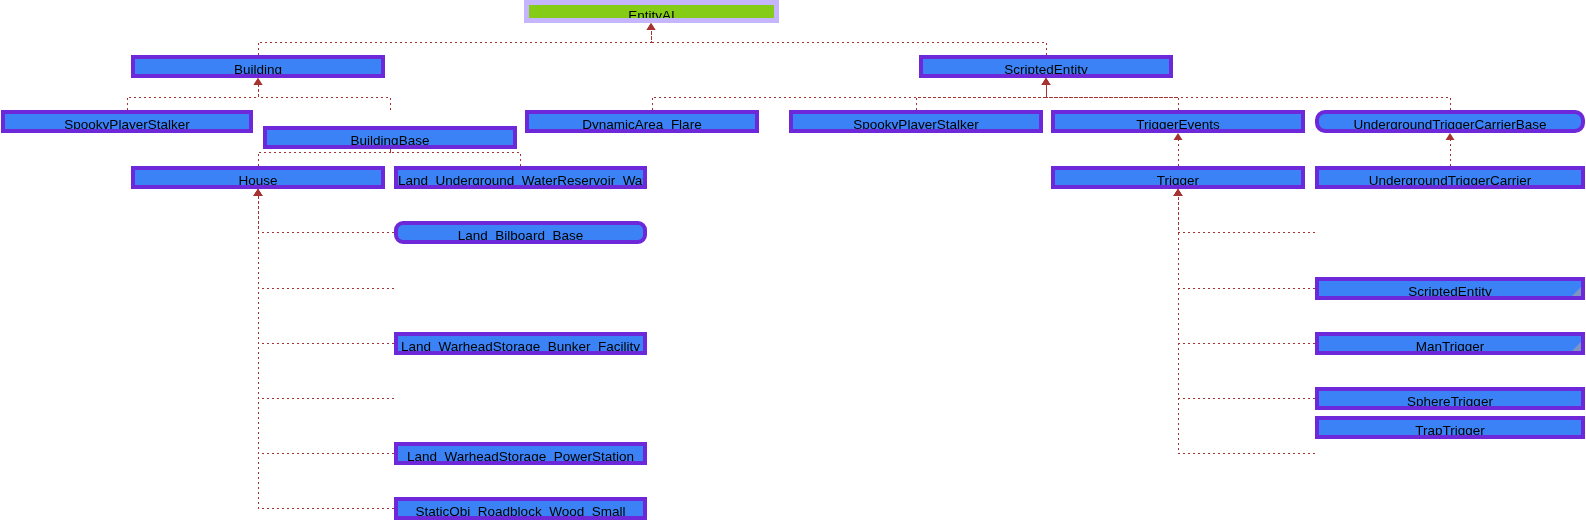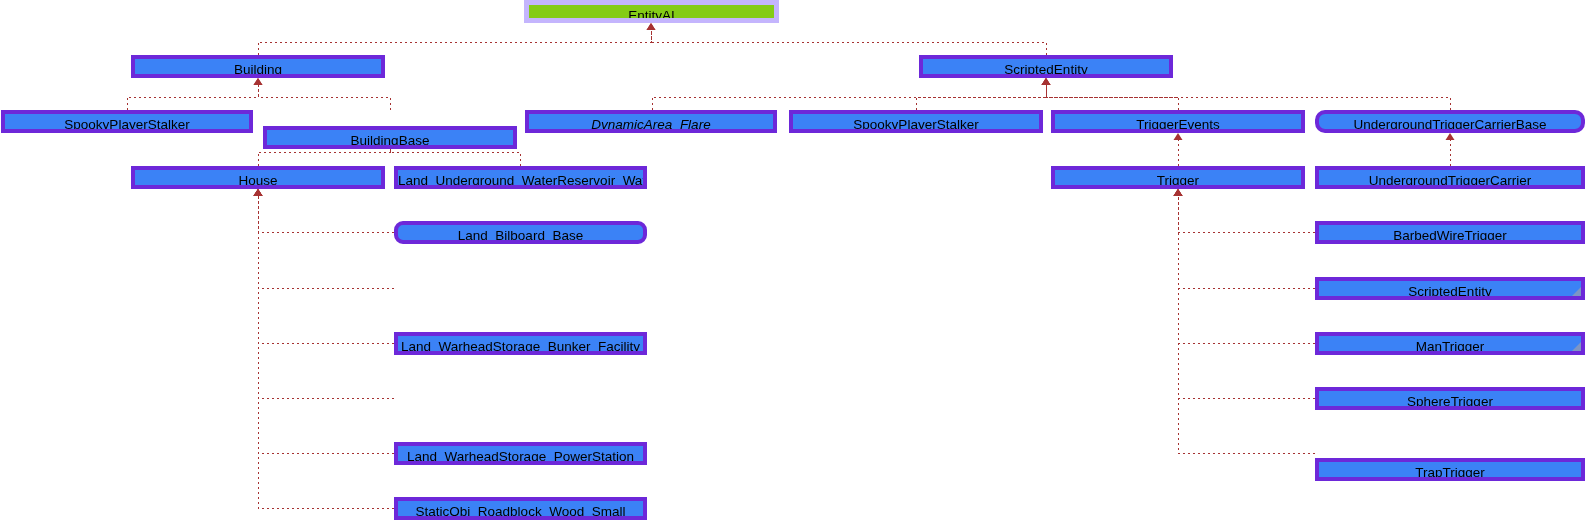--- a/index.html
+++ b/index.html
@@ -120,21 +120,21 @@
     </div>
     <div class="node" style="left: 919px; top: 55px; width: 254px;">
       <span class="node-label">ScriptedEntity</span>
     </div>
     <div class="node" style="left: 1px; top: 110px; width: 252px;">
       <span class="node-label">SpookyPlayerStalker</span>
     </div>
     <div class="node" style="left: 263px; top: 126px; width: 254px;">
       <span class="node-label">BuildingBase</span>
     </div>
-    <div class="node" style="left: 525px; top: 110px; width: 252px; font-style: italic;">
+    <div class="node" style="left: 525px; top: 110px; width: 234px;">
       <span class="node-label">DynamicArea_Flare</span>
     </div>
     <div class="node" style="left: 789px; top: 110px; width: 254px;">
       <span class="node-label">SpookyPlayerStalker</span>
     </div>
     <div class="node" style="left: 1051px; top: 110px; width: 254px;">
       <span class="node-label">TriggerEvents</span>
     </div>
     <div class="node" style="left: 1315px; top: 110px; width: 270px; border-radius: 10px;">
       <span class="node-label">UndergroundTriggerCarrierBase</span>
@@ -147,37 +147,34 @@
     </div>
     <div class="node" style="left: 1051px; top: 166px; width: 254px;">
       <span class="node-label">Trigger</span>
     </div>
     <div class="node" style="left: 1315px; top: 166px; width: 270px;">
       <span class="node-label">UndergroundTriggerCarrier</span>
     </div>
     <div class="node" style="left: 394px; top: 221px; width: 253px; border-radius: 9px;">
       <span class="node-label">Land_Bilboard_Base</span>
     </div>
-    <div class="node" style="left: 1315px; top: 221px; width: 270px;">
-      <span class="node-label">BarbedWireTrigger</span>
-    </div>
     <div class="node folded" style="left: 1315px; top: 277px; width: 270px;">
       <span class="node-label">ScriptedEntity</span>
     </div>
     <div class="node" style="left: 394px; top: 332px; width: 253px;">
       <span class="node-label">Land_WarheadStorage_Bunker_Facility</span>
     </div>
     <div class="node folded" style="left: 1315px; top: 332px; width: 270px;">
       <span class="node-label">ManTrigger</span>
     </div>
     <div class="node" style="left: 1315px; top: 387px; width: 270px;">
       <span class="node-label">SphereTrigger</span>
     </div>
     <div class="node" style="left: 394px; top: 442px; width: 253px;">
       <span class="node-label">Land_WarheadStorage_PowerStation</span>
     </div>
-    <div class="node" style="left: 1315px; top: 458px; width: 270px;">
+    <div class="node" style="left: 1315px; top: 416px; width: 270px;">
       <span class="node-label">TrapTrigger</span>
     </div>
     <div class="node" style="left: 394px; top: 497px; width: 253px;">
       <span class="node-label">StaticObj_Roadblock_Wood_Small</span>
     </div>
   </div>
 
 </body></html>

